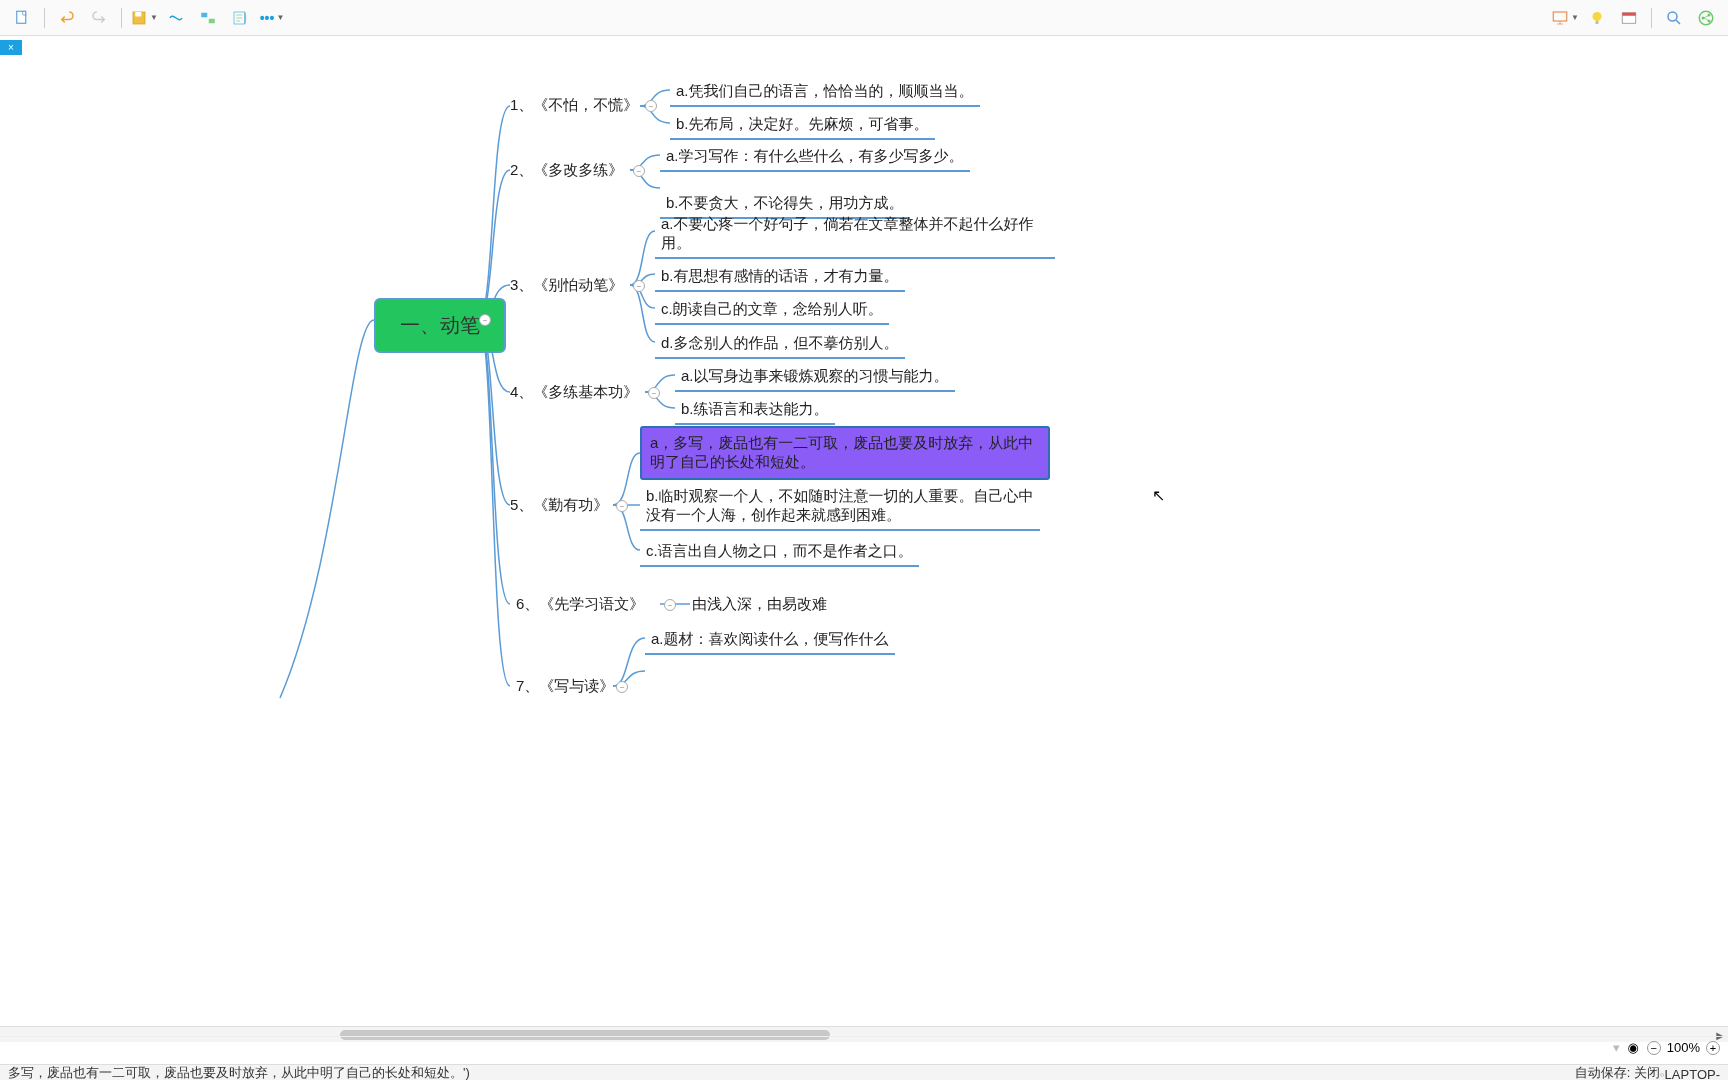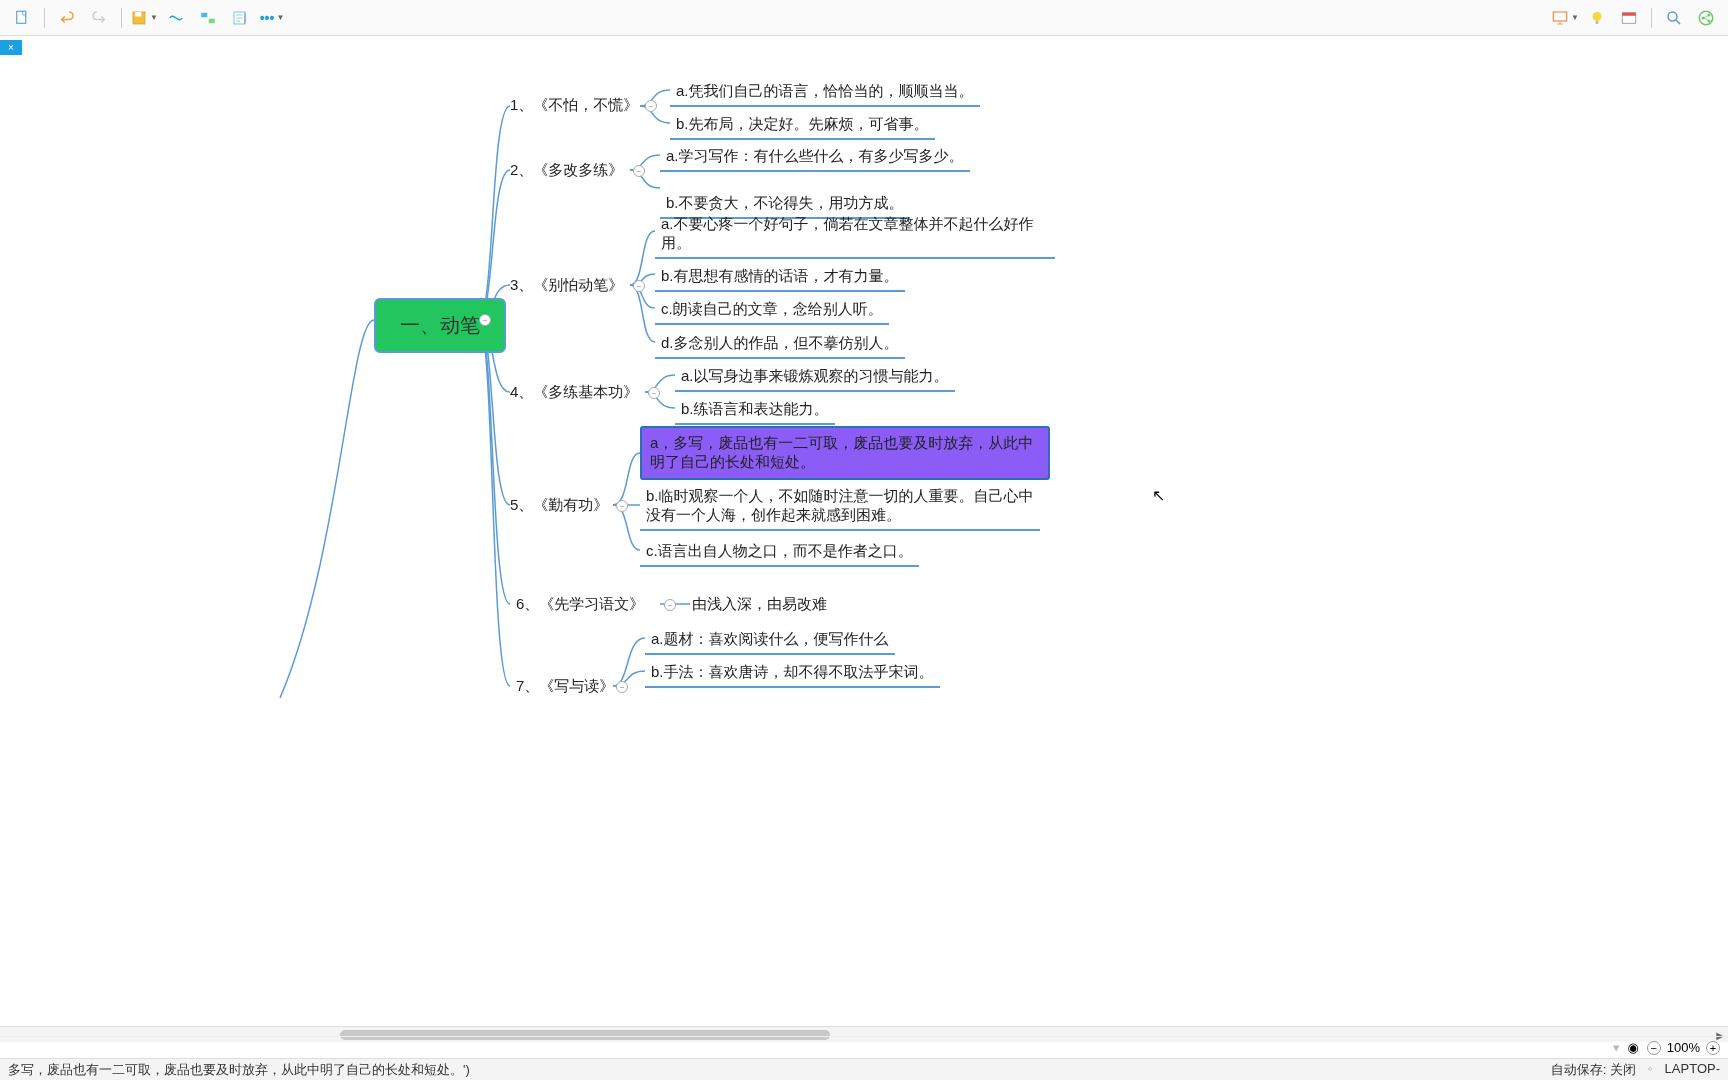--- a/index.html
+++ b/index.html
@@ -35,22 +35,22 @@
 svg.connectors path { stroke: #5b9bd5; stroke-width: 1.5; fill: none; }
 
 
 .hscroll { position: absolute; left: 0; right: 0; height: 16px; bottom: 38px; background: #f4f4f4; border-top: 1px solid #ddd; }
 .hscroll .thumb { position: absolute; left: 340px; width: 490px; height: 10px; top: 3px; background: #c8c8c8; border-radius: 5px; }
 .hscroll .arrow { position: absolute; right: 0; top: 0; width: 16px; height: 16px; display:flex; align-items:center; justify-content:center; font-size:10px; color:#666; }
 
 
 .infobar { position: absolute; bottom: 22px; left: 0; right: 0; height: 22px; display: flex; align-items: center; justify-content: flex-end; padding: 0 8px; font-size: 13px; gap: 8px; border-top: 1px solid #eee; }
 .infobar .zoom { display:flex; align-items:center; gap:6px;}
-.statusbar { position: absolute; bottom: 0; left: 0; right: 0; height: 22px; background: #f4f4f4; display: flex; align-items: center; padding: 0 8px; font-size: 13px; color: #333; border-top: 1px solid #ddd; }
-.statusbar .right { margin-left: auto; display:flex; gap:12px; align-items:flex-start;}
+.statusbar { position: absolute; bottom: 0; left: 0; right: 0; height: 16px; background: #f4f4f4; display: flex; align-items: center; padding: 0 8px; font-size: 13px; color: #333; border-top: 1px solid #ddd; }
+.statusbar .right { margin-left: auto; display:flex; gap:0; align-items:flex-end;}
 
 
 .cursor { position: absolute; font-size: 16px; color: #000; pointer-events: none; }
 
 
 svg.ic { width: 18px; height: 18px; }
 </style>
 </head>
 <body>
 
@@ -214,21 +214,20 @@
   <div class="leaf-multi" style="left:640px; top:425px;">b.临时观察一个人，不如随时注意一切的人重要。自己心中没有一个人海，创作起来就感到困难。</div>
   <div class="leaf" style="left:640px; top:480px;">c.语言出自人物之口，而不是作者之口。</div>
 
   <div class="branch-label" style="left:516px; top:537px;">6、《先学习语文》</div>
   <div class="toggle" style="left:664px; top:541px;">−</div>
   <div class="branch-label" style="left:692px; top:537px;">由浅入深，由易改难</div>
 
   <div class="branch-label" style="left:516px; top:619px;">7、《写与读》</div>
   <div class="toggle" style="left:616px; top:623px;">−</div>
   <div class="leaf" style="left:645px; top:568px;">a.题材：喜欢阅读什么，便写作什么</div>
-  <div class="leaf" style="left:645px; top:601px;">b.手法：喜欢唐诗，却不得不取法乎宋词。</div>
 
   <div class="cursor" style="left:1152px; top:428px;">↖</div>
 </div>
 
 <div class="hscroll">
   <div class="thumb"></div>
   <div class="arrow">▶</div>
 </div>
 
 <div class="infobar">

